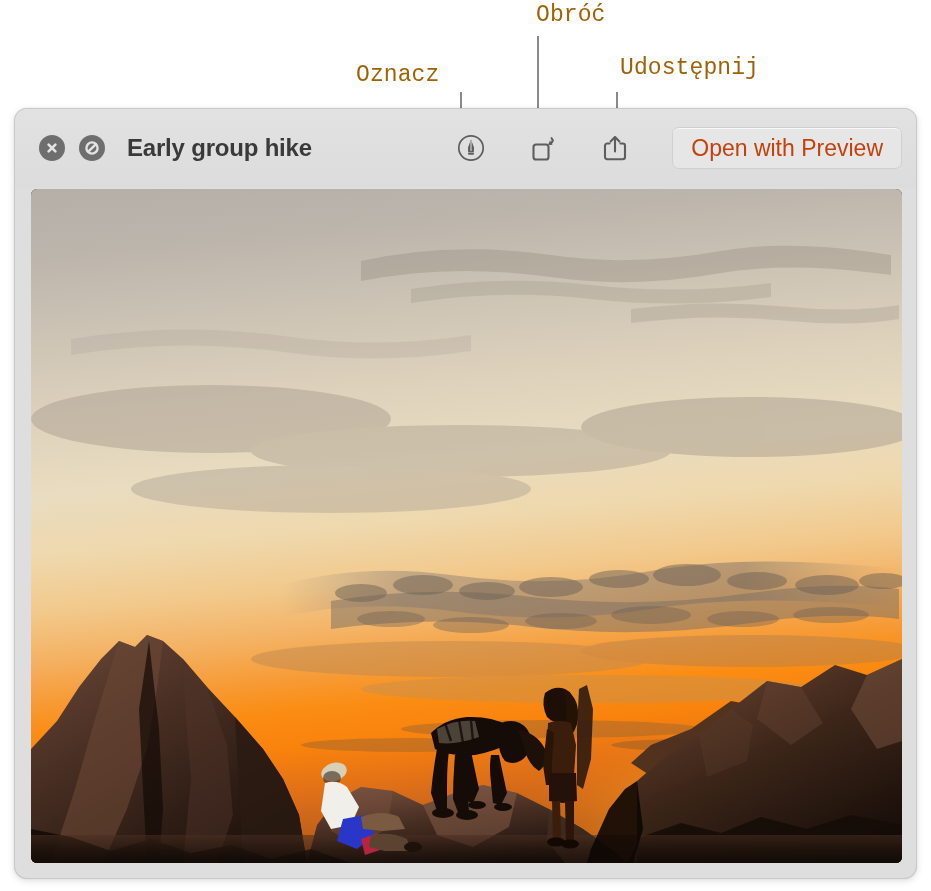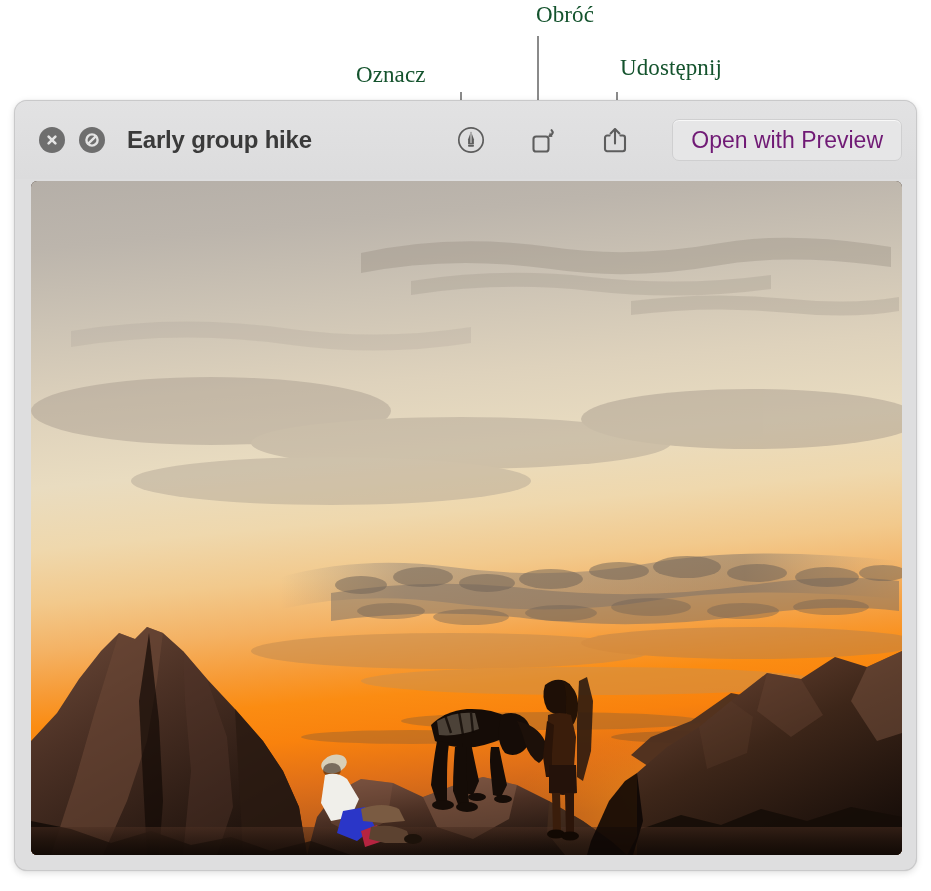--- a/index.html
+++ b/index.html
@@ -16,43 +16,43 @@
     position: relative;
     width: 931px;
     height: 891px;
     background: #ffffff;
   }
 
   
   .callout-label {
     position: absolute;
     font-size: 23px;
-    color: #14532d;
-    font-family: Liberation Serif, serif;
+    color: #a16207;
+    font-family: Liberation Mono, monospace;
     white-space: nowrap;
     letter-spacing: 0.1px;
   }
   #callout-oznacz { left: 356px; top: 55px; margin-top: 7px; }
   #callout-obroc  { left: 536px; top: 2px; }
   #callout-udost  { left: 620px; top: 55px; }
 
   .leader-line {
     position: absolute;
     width: 2px;
     background: #8a8a8a;
   }
   #leader-oznacz { left: 460px; top: 92px;  height: 48px; }
   #leader-obroc  { left: 537px; top: 36px;  height: 104px; }
   #leader-udost  { left: 616px; top: 92px;  height: 48px; }
 
   
   #quicklook-window {
     position: absolute;
     left: 14px;
-    top: 100px;
+    top: 108px;
     width: 903px;
     height: 771px;
     background: #dededf;
     border-radius: 13px 13px 13px 13px;
     border: 1px solid #c9c9ca;
     box-shadow: 0 2px 7px rgba(0,0,0,0.13), 0 0 1px rgba(0,0,0,0.18);
     overflow: hidden;
   }
 
   
@@ -112,21 +112,21 @@
   #open-with-button {
     margin-left: 22px;
     margin-right: 14px;
     height: 42px;
     padding: 0 18px;
     border-radius: 7px;
     background: #e6e6e7;
     border: 1px solid #cfcfd0;
     box-shadow: 0 1px 0 rgba(255,255,255,0.7) inset;
     font-size: 23px;
-    color: #701a75;
+    color: #c2410c;
     white-space: nowrap;
     display: flex;
     align-items: center;
     cursor: pointer;
     font-family: "Liberation Sans", sans-serif;
   }
 
   
   #photo-area {
     position: absolute;

